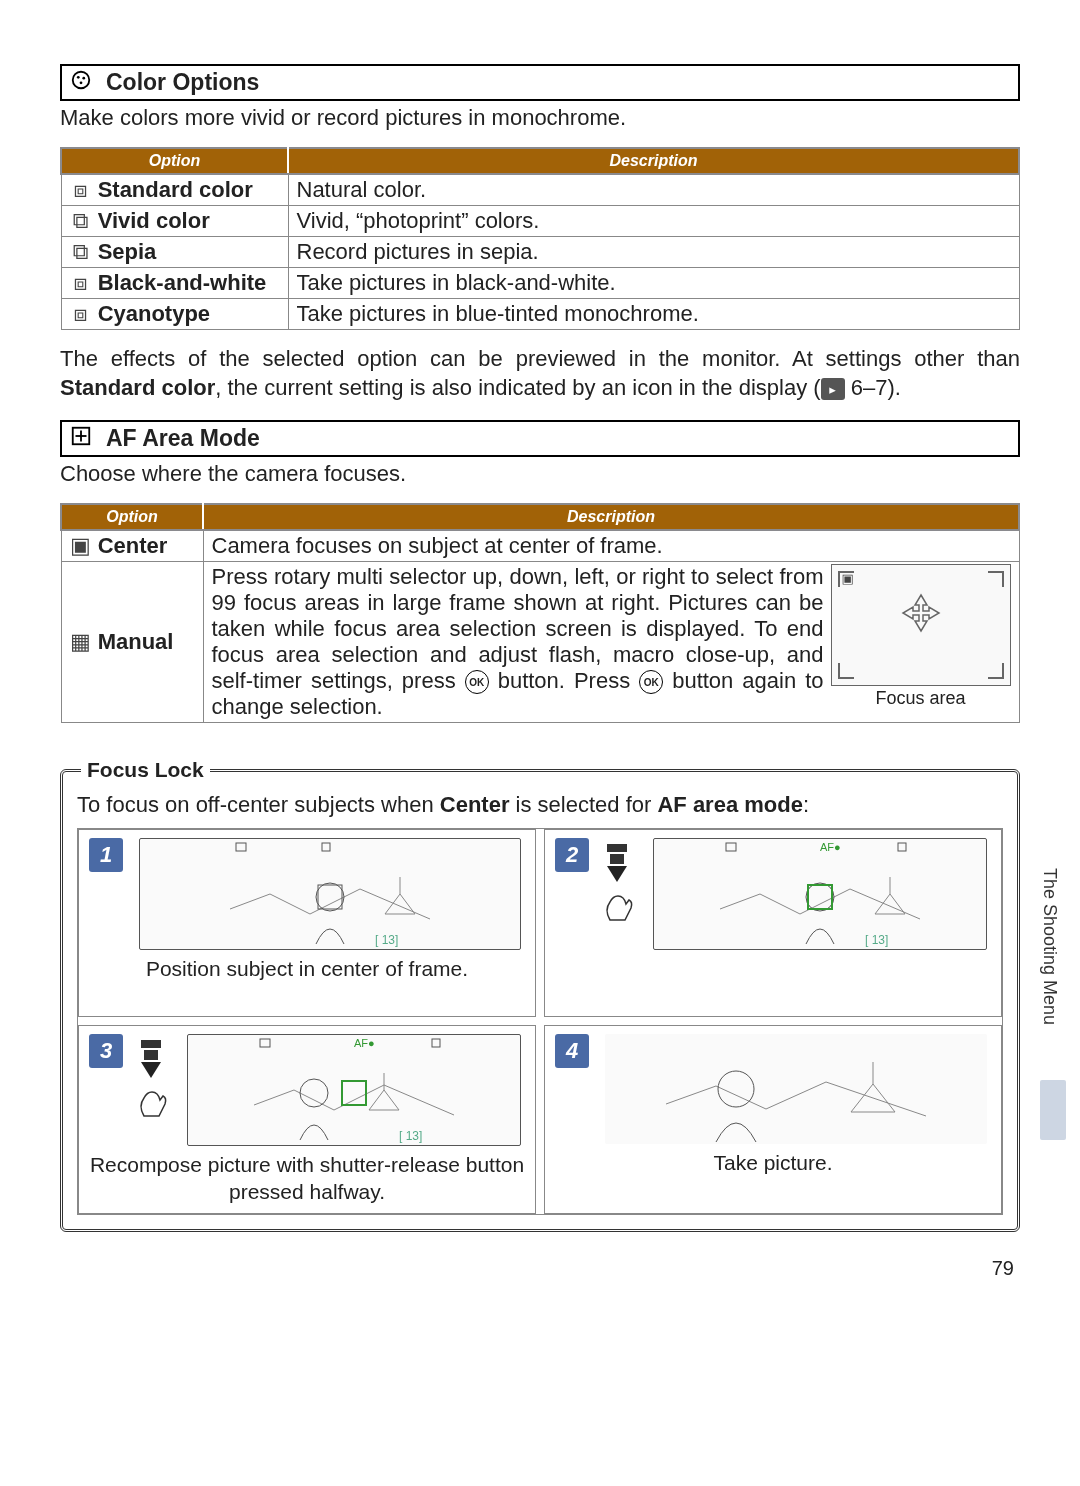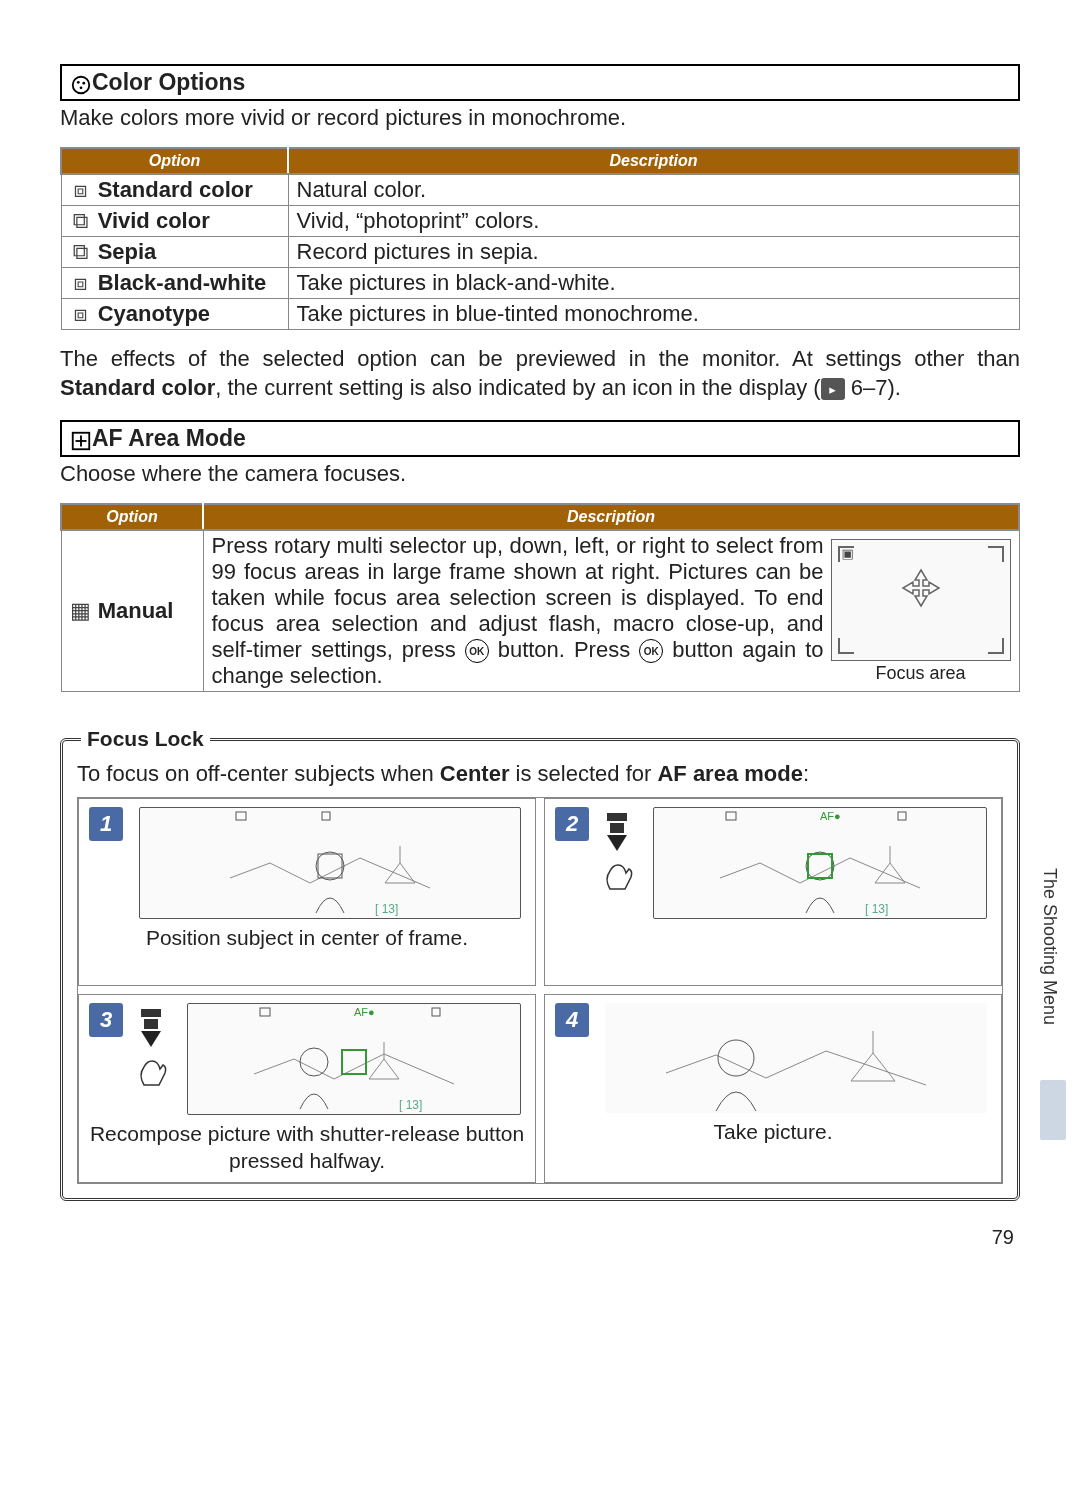--- a/index.html
+++ b/index.html
@@ -9,21 +9,22 @@
     font-size: 22px;
     color: #222;
     background: #fff;
     width: 1080px;
     box-sizing: border-box;
   }
   .section-head {
     border: 2px solid #000;
     padding: 3px 8px 3px 8px;
     display: flex;
-    align-items: flex-end;
+    align-items: flex-start;
+    gap: 14px;
     font-weight: 700;
     font-size: 23px;
     margin-top: 4px;
   }
   .section-head .hicon {
     width: 22px; height: 22px; display:inline-flex;align-items:center;justify-content:center;
   }
   .sub {
     margin: 4px 0 16px 0;
     font-size: 22px;
@@ -65,21 +66,21 @@
     display:inline-flex; width:24px;height:22px; background:#555;border-radius:3px;
     align-items:center;justify-content:center; color:#fff; font-size:13px;
     vertical-align:middle;
   }
   .okbtn {
     display:inline-flex; width:22px;height:22px; border:1.5px solid #000; border-radius:50%;
     align-items:center;justify-content:center; font-size:10px; font-weight:700;
     vertical-align:middle;
   }
   .af-desc {
-    display:flex; gap:7px;align-items:center;
+    display:flex; gap:7px;
   }
   .af-desc .txt { flex:1; text-align:justify; }
   .focus-area-diag {
     width:180px; font-size:18px; text-align:center;
   }
   .focus-area-box {
     border:1.5px solid #666; height:120px; position:relative; margin-bottom:2px;
     background:#f9f9f9;
   }
   .fa-corner { position:absolute; width:14px;height:14px;border:2px solid #666; }
@@ -206,20 +207,24 @@
   </span>
   <span>AF Area Mode</span>
 </div>
 <div class="sub">Choose where the camera focuses.</div>
 
 <table class="tbl">
   <tbody>
       <tr>
     <th class="afopt">Option</th>
     <th>Description</th>
+  </tr>
+  <tr>
+    <td class="optcell afopt"><span class="opticon">▣</span> <span>Center</span></td>
+    <td>Camera focuses on subject at center of frame.</td>
   </tr>
   <tr>
     <td class="optcell afopt" style="vertical-align:middle"><span class="opticon">▦</span> <span>Manual</span></td>
     <td>
       <div class="af-desc">
         <div class="txt">
           <span>Press rotary multi selector up, down, left, or right to select from 99 focus areas in large frame shown at right. Pictures can be taken while focus area selection screen is displayed.  To end focus area selection and adjust flash, macro close-up, and self-timer settings, press </span><span class="okbtn">OK</span><span> button.  Press </span><span class="okbtn">OK</span><span> button again to change selection.</span>
         </div>
         <div class="focus-area-diag">
           <div class="focus-area-box">

